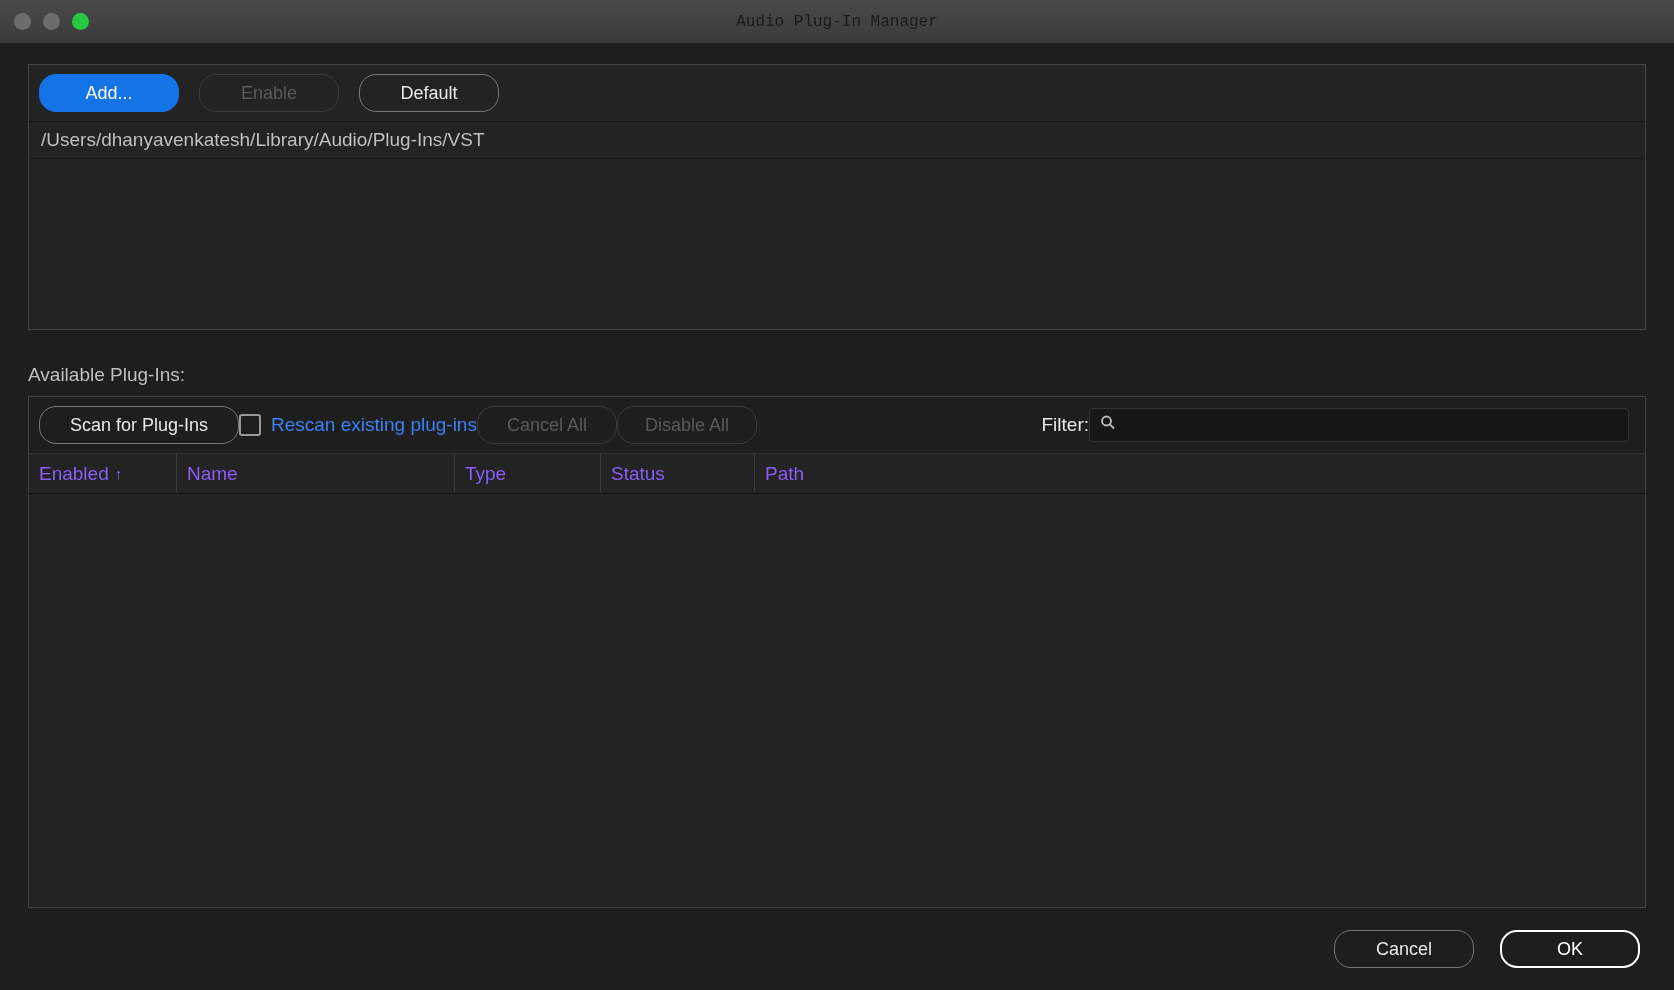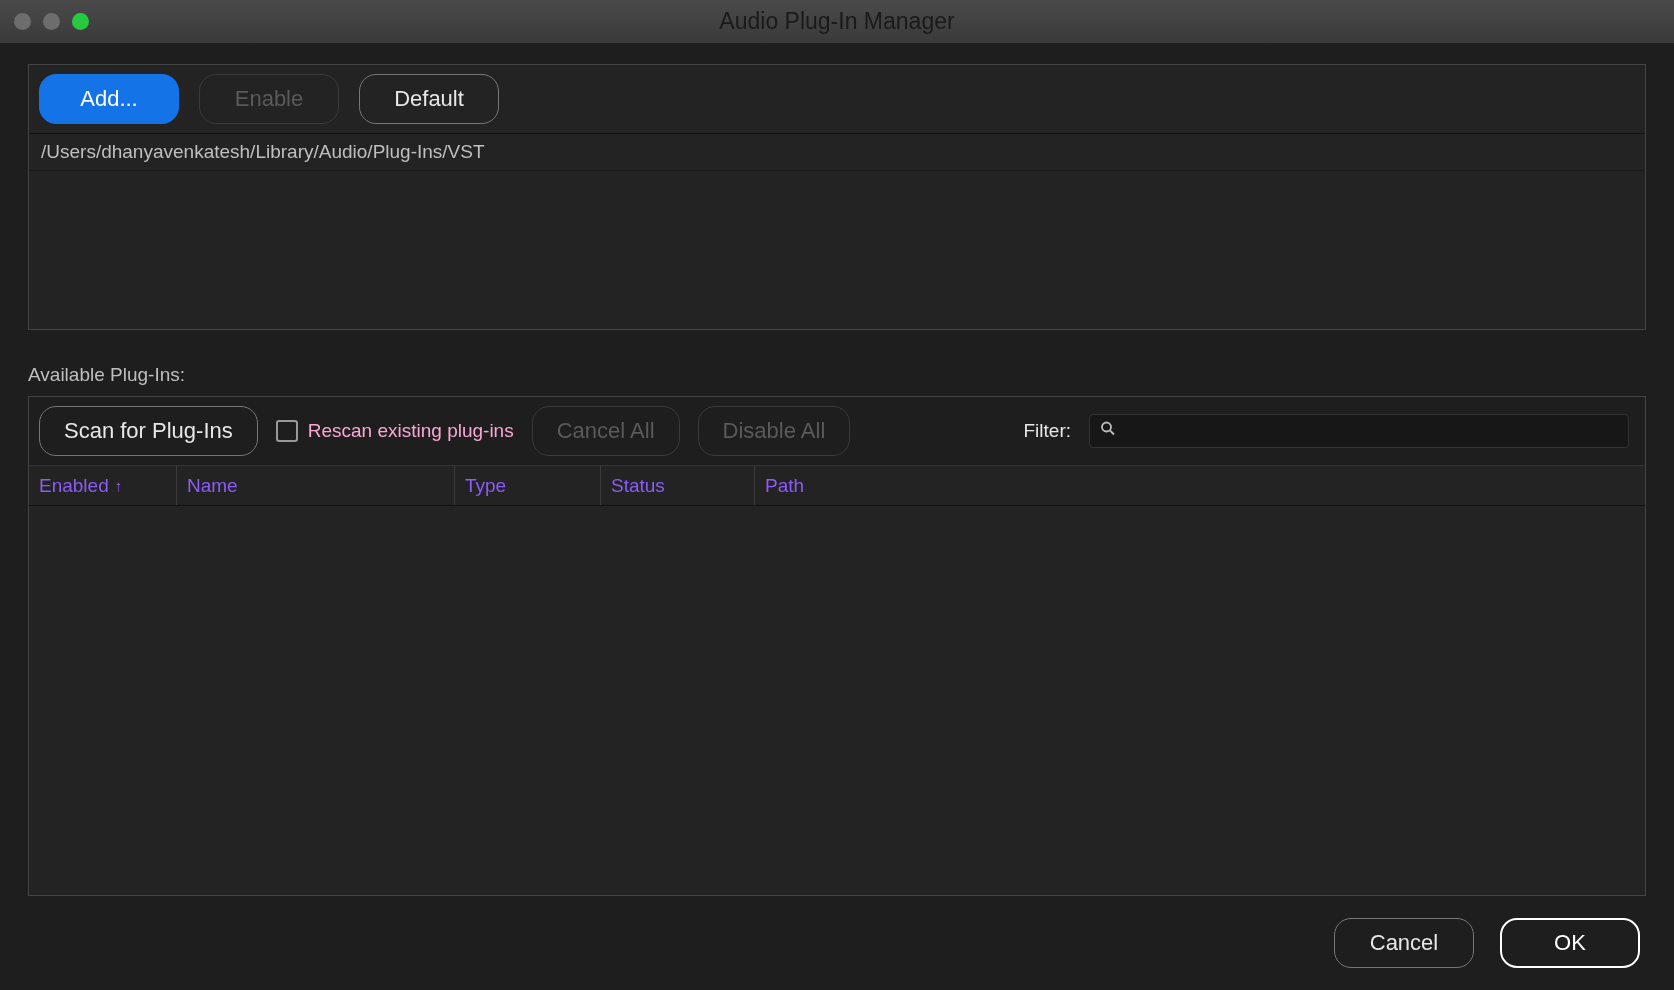--- a/index.html
+++ b/index.html
@@ -34,22 +34,23 @@
       border-radius: 50%;
     }
     .traffic-close { background: #6d6d6d; }
     .traffic-min { background: #6d6d6d; }
     .traffic-max { background: #28c940; }
     .title {
       position: absolute;
       left: 50%;
       transform: translateX(-50%);
       color: #1a1a1a;
-      font-size: 23px;
+      font-size: 16px;
       font-weight: 500;
+      font-family: Liberation Mono, monospace;
     }
     .content {
       padding: 20px 28px;
       background: #1e1e1e;
       height: calc(100% - 44px);
       display: flex;
       flex-direction: column;
       font-size: 19px;
     }
     .section-label {
@@ -68,27 +69,27 @@
       flex-direction: column;
     }
     .toolbar {
       display: flex;
       align-items: center;
       gap: 20px;
       padding: 9px 10px;
       border-bottom: 1px solid #111;
     }
     .btn {
-      height: 50px;
+      height: 38px;
       min-width: 140px;
       border-radius: 17px;
       border: 1.5px solid #777;
       background: transparent;
       color: #e8e8e8;
-      font-size: 22px;
+      font-size: 18px;
       display: flex;
       align-items: center;
       justify-content: center;
       cursor: pointer;
       padding: 16px 24px;
     }
     .btn-primary {
       background: #1473e6;
       border-color: #1473e6;
       color: #fff;
@@ -116,28 +117,27 @@
       display: flex;
       flex-direction: column;
       min-height: 0;
     }
     .plugins-toolbar {
       border: 1px solid #444;
       border-bottom: 1px solid #333;
       display: flex;
       align-items: center;
       padding: 9px 10px;
-      gap: 18px;
     }
     .checkbox-wrap {
       display: flex;
       align-items: center;
       gap: 10px;
       cursor: pointer;
-      color: #f9a8d4;
+      color: #3b82f6;
       font-size: 19px;
     }
     .checkbox-box {
       width: 22px;
       height: 22px;
       border: 2px solid #999;
       border-radius: 3px;
       background: transparent;
     }
     .filter-label {

